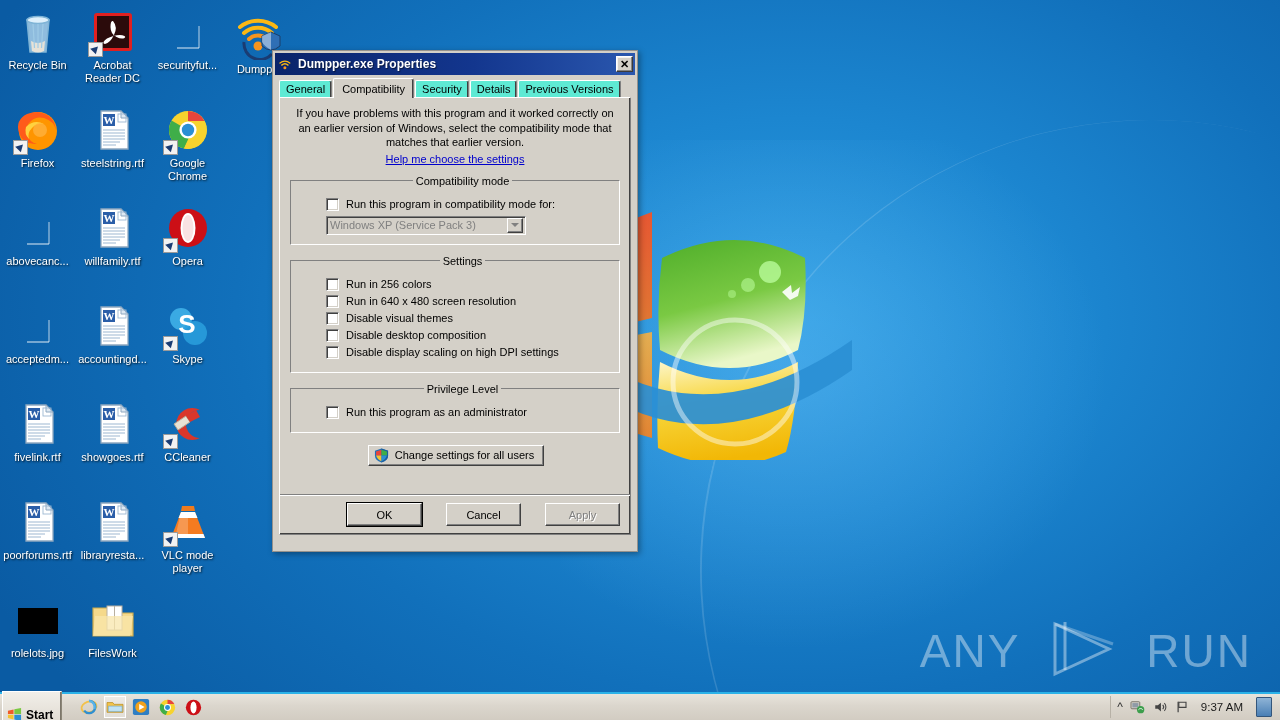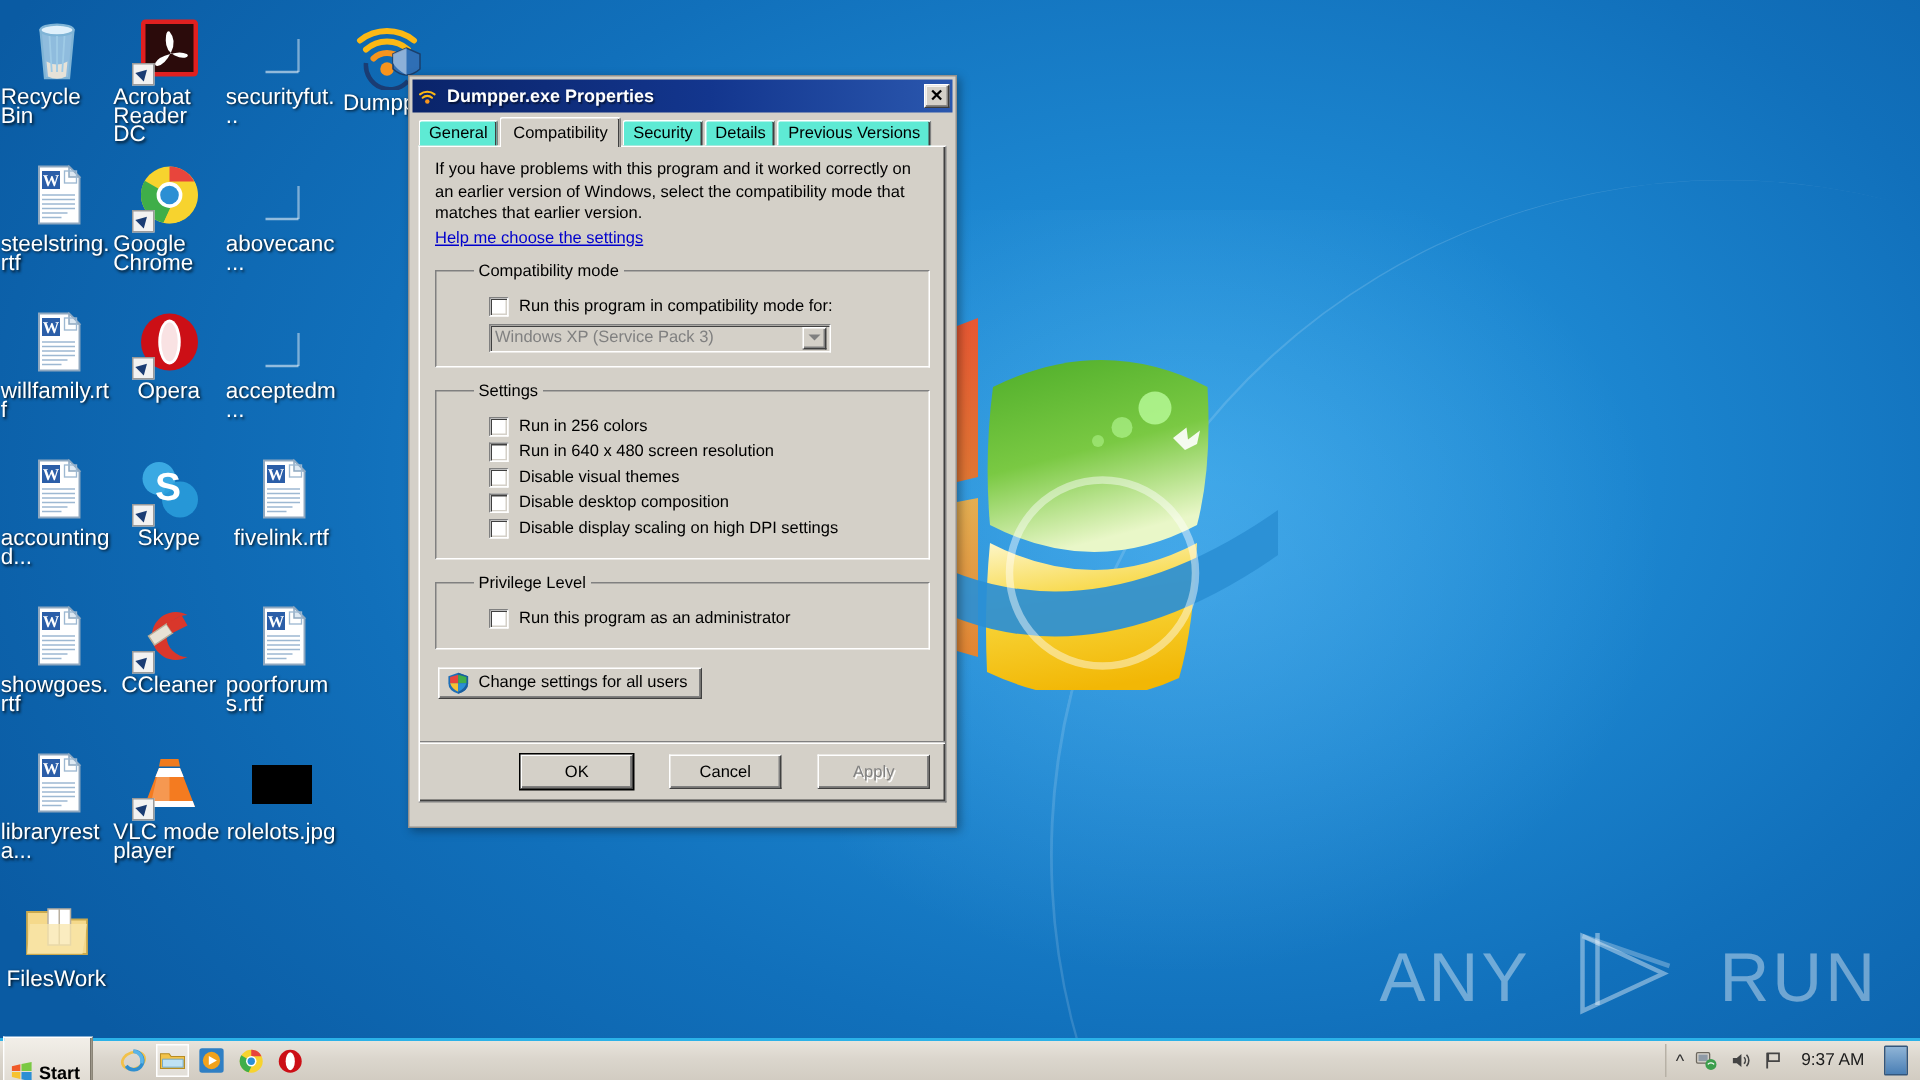--- a/index.html
+++ b/index.html
@@ -47,22 +47,22 @@
     grid-template-columns: repeat(3, 75px);
     grid-auto-rows: 98px;
     column-gap: 0px; row-gap: 0px;
   }
   .dicon {
     width: 75px; display: flex; flex-direction: column; align-items: center;
     padding-top: 4px; cursor: default;
   }
   .dicon .glyph { width: 48px; height: 48px; position: relative; }
   .dicon .lbl {
-    margin-top: 3px; color: #ffffff; font-size: 15px; line-height: 12.5px;
-    text-shadow: 1px 1px 2px rgba(0,0,0,0.85);
+    margin-top: 3px; color: #ffffff; font-size: 11px; line-height: 12.5px;
+    text-align: center; text-shadow: 1px 1px 2px rgba(0,0,0,0.85);
     max-width: 74px; word-break: break-word;
   }
   .shortcut-arrow {
     position: absolute; left: -1px; bottom: -1px; width: 15px; height: 15px;
     background: #f2f2f2; border: 1px solid #9a9a9a;
   }
   .shortcut-arrow::after {
     content: ""; position: absolute; left: 3px; top: 2px;
     border-left: 7px solid #1a3c73; border-top: 4px solid transparent;
     border-bottom: 4px solid transparent; transform: rotate(-45deg);
@@ -108,21 +108,21 @@
     background: linear-gradient(to bottom,#8fb4d6,#4a7fb5);
     border: 1px solid #33567c; border-radius: 1px;
   }
 
   
   #dialog {
     position: absolute; left: 272px; top: 50px; width: 366px; height: 502px;
     background: #d4d0c8;
     border: 1px solid #95918c;
     box-shadow: 2px 2px 6px rgba(0,0,0,0.35);
-    font-size: 11px; color: #000;
+    font-size: 11px; color: #000; text-align: center;
   }
   #titlebar {
     height: 22px; margin: 2px;
     background: linear-gradient(to right, #0a246a 0%, #13368e 55%, #2a57ae 100%);
     display: flex; align-items: center; padding: 0 2px 0 3px;
   }
   #titlebar .ttl {
     color: #fff; font-size: 12px; font-weight: bold; margin-left: 5px;
     text-shadow: 1px 1px 1px rgba(0,0,0,0.5); white-space: nowrap;
   }
@@ -171,21 +171,21 @@
   fieldset.grp > legend { padding: 0 3px; font-size: 11px; }
   .cbrow { display: flex; align-items: center; margin: 4px 0 4px 10px; }
   .cb {
     width: 13px; height: 13px; background: #ffffff;
     border: 1px solid #808080; border-right-color: #ffffff; border-bottom-color: #ffffff;
     box-shadow: inset 1px 1px 0 #404040, inset -1px -1px 0 #d4d0c8;
     margin-right: 7px; flex: none;
   }
   .cbrow .cbl { font-size: 11px; }
   .combo {
-    margin: 5px 0 0 10px; width: 228px; height: 19px;
+    margin: 5px 0 0 10px; width: 200px; height: 19px;
     background: #d4d0c8; display: flex; align-items: center;
     border: 1px solid #808080; border-right-color: #ffffff; border-bottom-color: #ffffff;
     box-shadow: inset 1px 1px 0 #404040;
     padding-left: 3px; color: #808080; font-size: 11px;
   }
   .combo .arrowbtn {
     margin-left: auto; margin-right: 2px; width: 16px; height: 15px;
     background: #d4d0c8;
     border: 1px solid #ffffff; border-right-color: #404040; border-bottom-color: #404040;
     box-shadow: inset -1px -1px 0 #808080;
@@ -288,20 +288,29 @@
       <path d="M24 13 q5 6 1 14 q-4 8 -9 9 q-2 0 -1.5 -2 q2 -4 10 -6 q7 -2 11 0 q1.5 1 0 2 q-3 1.5 -8 -1 q-6 -3 -6 -10 q0 -7 2.5 -6 Z" fill="#ffffff"></path>
     </svg><span class="shortcut-arrow"></span></div>
         <div class="lbl">Acrobat Reader DC</div>
       </div>
       <div class="dicon">
         <div class="glyph"><svg viewBox="0 0 48 48" width="48" height="48">
       <path d="M13 40 L35 40" stroke="rgba(255,255,255,0.55)" stroke-width="1.6"></path>
       <path d="M35 40 L35 18" stroke="rgba(255,255,255,0.45)" stroke-width="1.6"></path>
     </svg></div>
         <div class="lbl">securityfut...</div>
+      </div>
+      <div class="dicon">
+        <div class="glyph"><svg viewBox="0 0 48 48" width="48" height="48">
+      <circle cx="24" cy="25" r="19" fill="#ff9500"></circle>
+      <path d="M24 6 q16 2 18 18 q-2 -9 -12 -12 q-8 -2 -13 3 q-6 5 -4 13 q2 8 10 10 q-14 1 -18 -11 q-4 -13 8 -19 q5 -2 11 -2 Z" fill="#ff5b1a"></path>
+      <path d="M12 21 q8 -8 18 -3 q-7 -1 -12 4 q-5 5 -3 11 q-5 -5 -3 -12 Z" fill="#ffd23f"></path>
+      <circle cx="26" cy="24" r="7" fill="#ffb13d" opacity="0.8"></circle>
+    </svg><span class="shortcut-arrow"></span></div>
+        <div class="lbl">Firefox</div>
       </div>
       <div class="dicon">
         <div class="glyph"><svg viewBox="0 0 48 48" width="48" height="48">
       <path d="M12 5 L32 5 L39 12 L39 43 L12 43 Z" fill="#ffffff" stroke="#8fa8c0" stroke-width="1.3"></path>
       <path d="M32 5 L32 12 L39 12 Z" fill="#dde8f2" stroke="#8fa8c0" stroke-width="1"></path>
       <rect x="14" y="8" width="12" height="12" fill="#2b5ea8"></rect>
       <text x="20" y="18" font-family="Liberation Serif, serif" font-size="11" font-weight="bold" fill="#ffffff" text-anchor="middle">W</text>
       <g stroke="#9db8d2" stroke-width="1.1">
         <path d="M14 24 H36 M14 27 H36 M14 30 H36 M14 33 H36 M14 36 H31 M14 39 H27"></path>
       </g>

